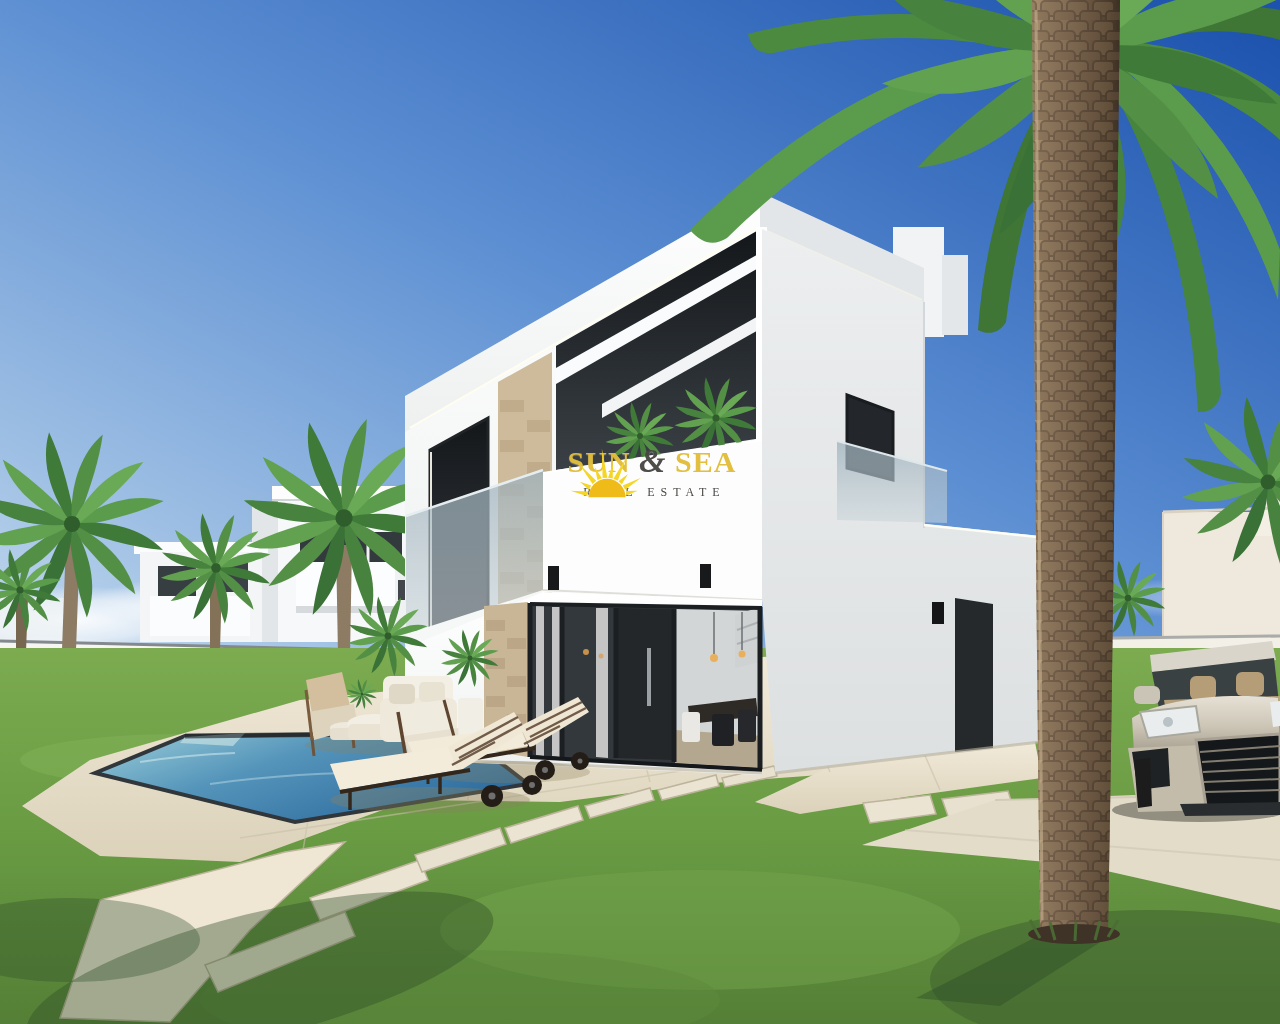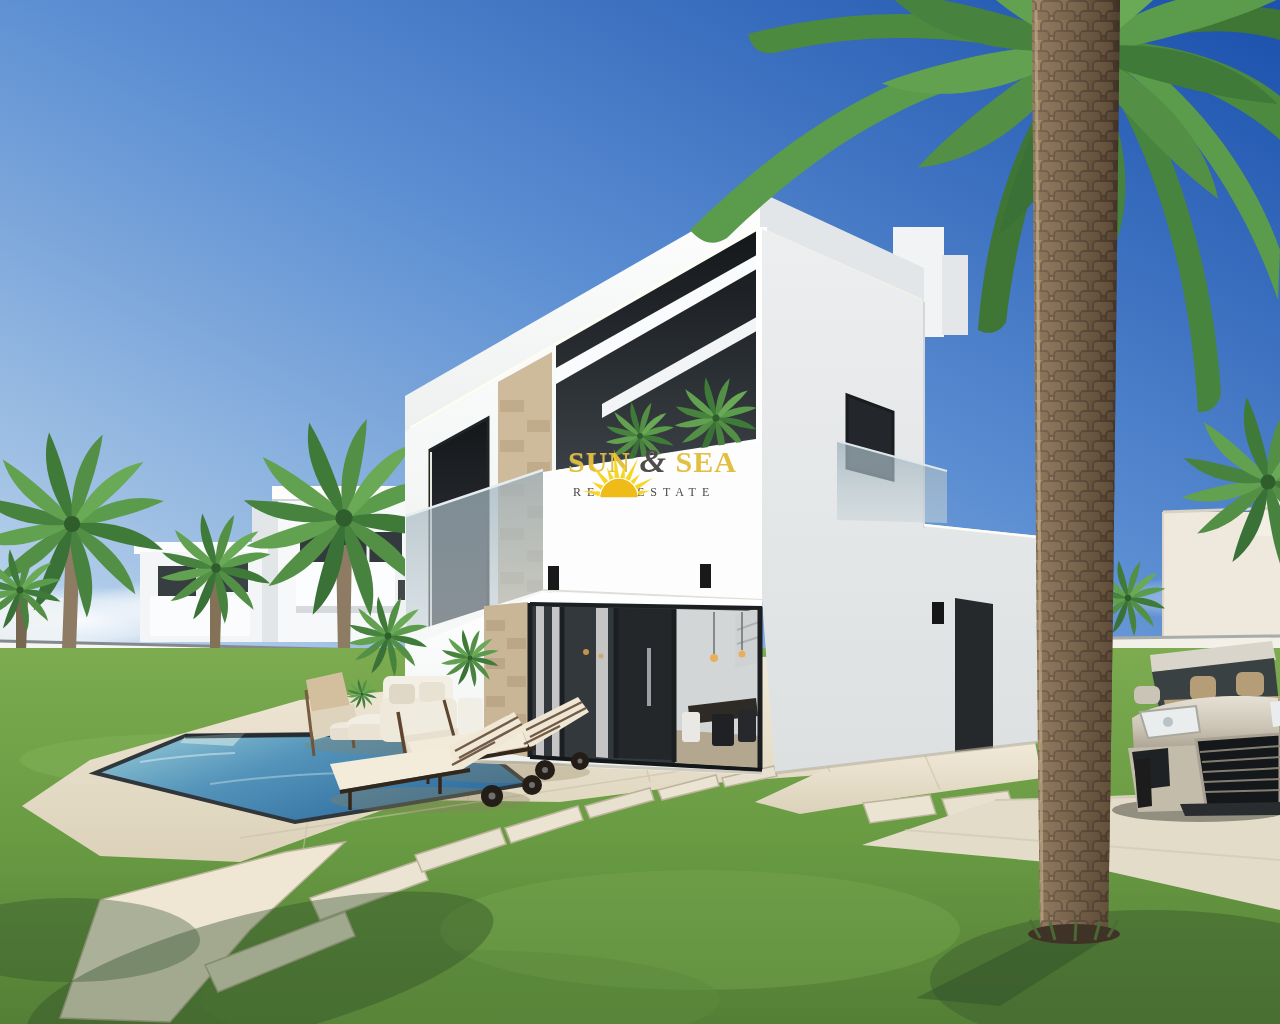--- a/index.html
+++ b/index.html
@@ -1,19 +1,19 @@
 <!DOCTYPE html>
 <html><head>
 <meta charset="utf-8">
 <style>
   html,body{margin:0;padding:0;background:#000;}
   .stage{position:relative;width:1280px;height:1024px;overflow:hidden;
          font-family:"Liberation Sans",sans-serif;}
   .stage svg{position:absolute;left:0;top:0;display:block;}
-  .logo{position:absolute;left:568px;top:444px;width:192px;text-align:left;opacity:.97;}
+  .logo{position:absolute;left:556px;top:444px;width:192px;text-align:center;opacity:.97;}
   .logo-sun{width:102px;height:58px;display:block;margin:0 auto -4px auto;}
   .logo-title{font-family:"Liberation Serif",serif;font-weight:bold;font-size:30px;
               letter-spacing:1px;color:#e2be3b;line-height:1;white-space:nowrap;
               text-shadow:0 1px 1px rgba(255,255,255,.35);}
   .logo-title .amp{color:#4a4844;font-size:34px;font-style:italic;}
   .logo-tagline{font-family:"Liberation Serif",serif;font-size:12px;letter-spacing:6px;
                 color:#45433f;margin-top:7px;padding-left:5px;white-space:nowrap;}
 </style>
 </head>
 <body>

